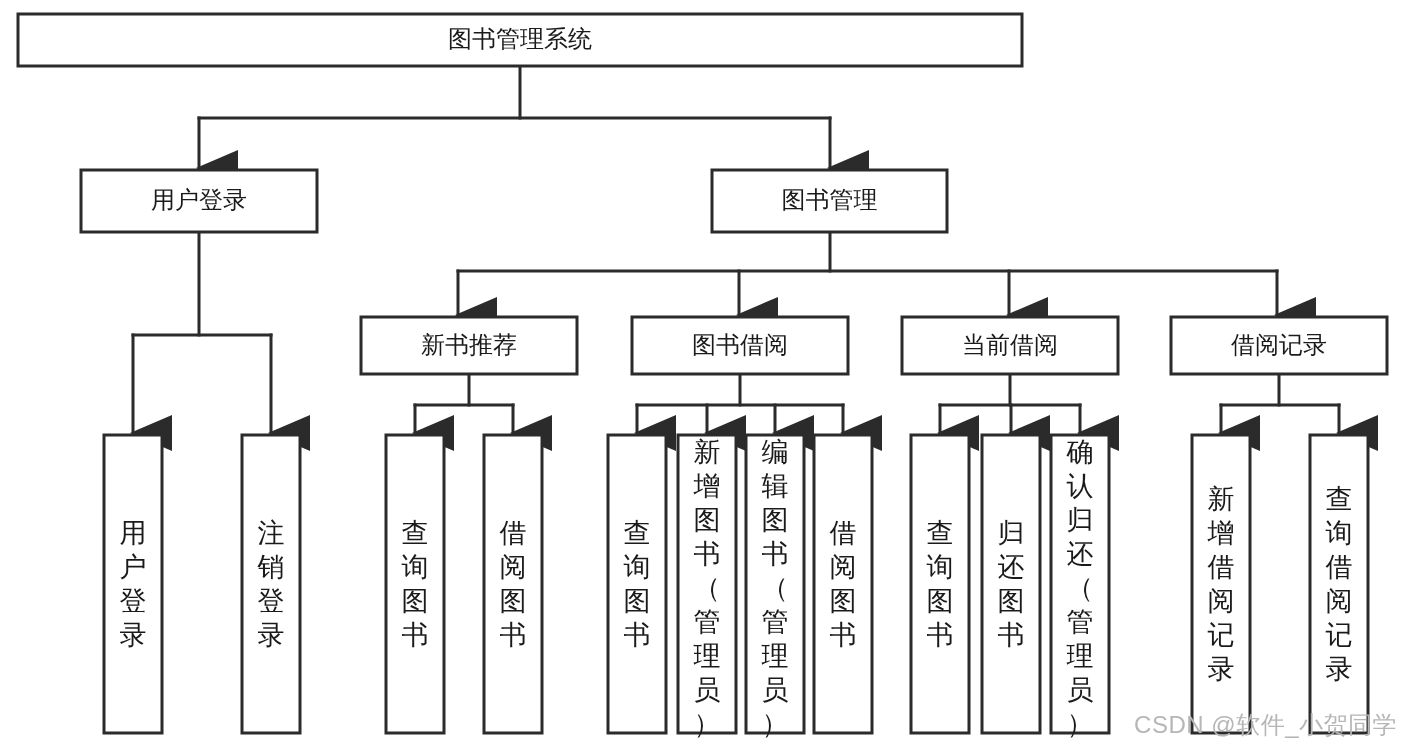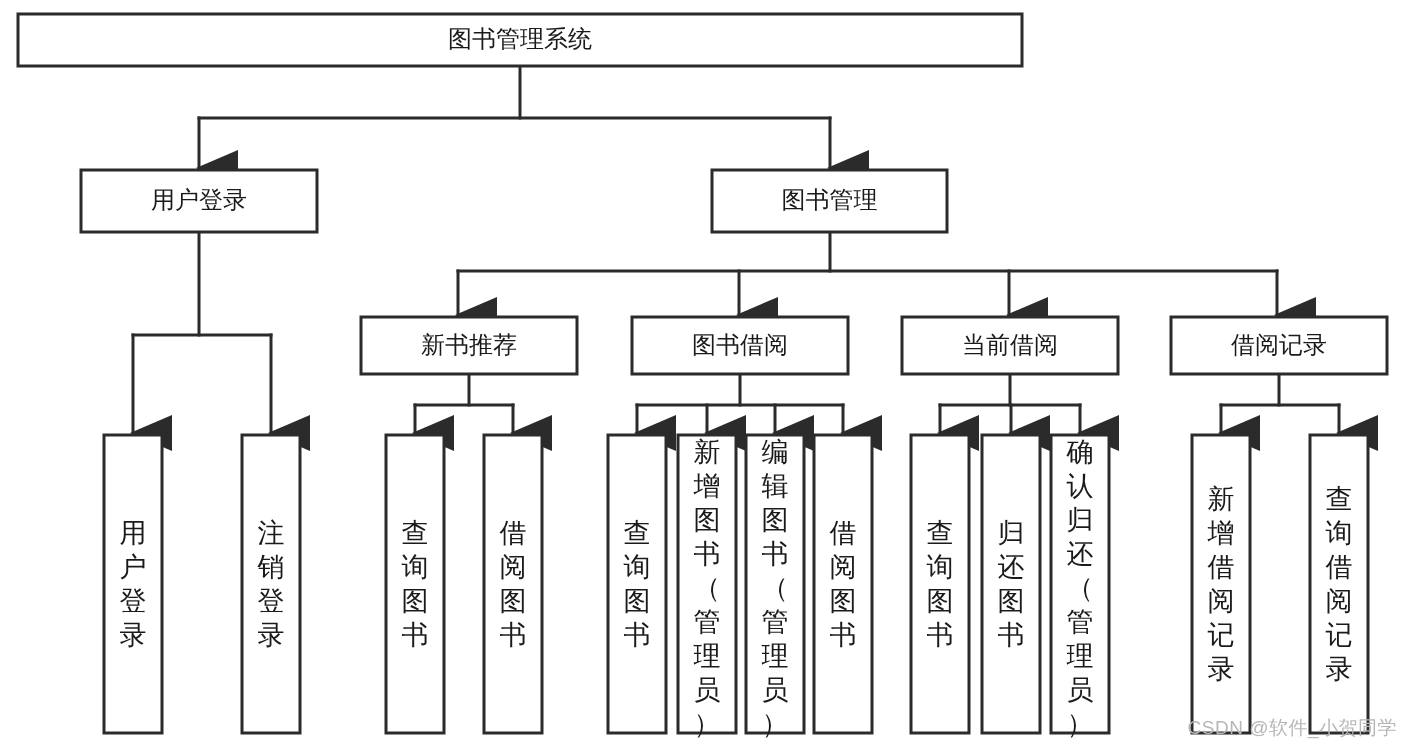--- a/index.html
+++ b/index.html
@@ -45,21 +45,21 @@
     font-family: "Liberation Sans", "DejaVu Sans", sans-serif;
     font-size: 27px;
     fill: #1a1a1a;
     text-anchor: middle;
   }
   .watermark {
     position: absolute;
     right: 8px;
     bottom: 6px;
     font-family: "Liberation Sans", "DejaVu Sans", sans-serif;
-    font-size: 19px;
+    font-size: 24px;
     color: #b6b6b6;
     white-space: nowrap;
     letter-spacing: 0.5px;
     margin-left: 44px;
   }
 </style>
 </head>
 <body>
 
 <svg id="diagram" viewBox="0 0 1405 747">

